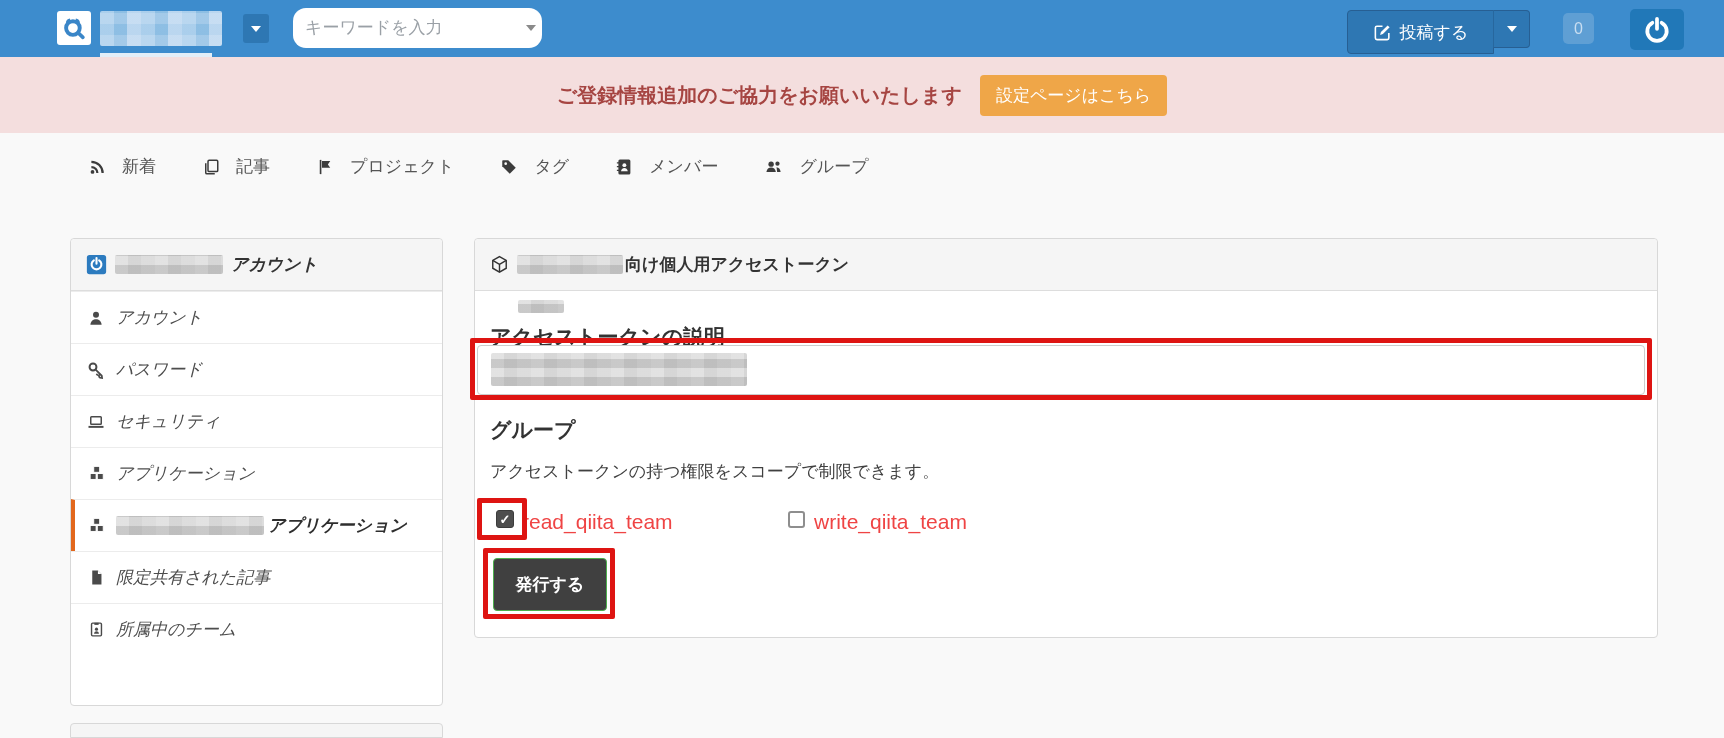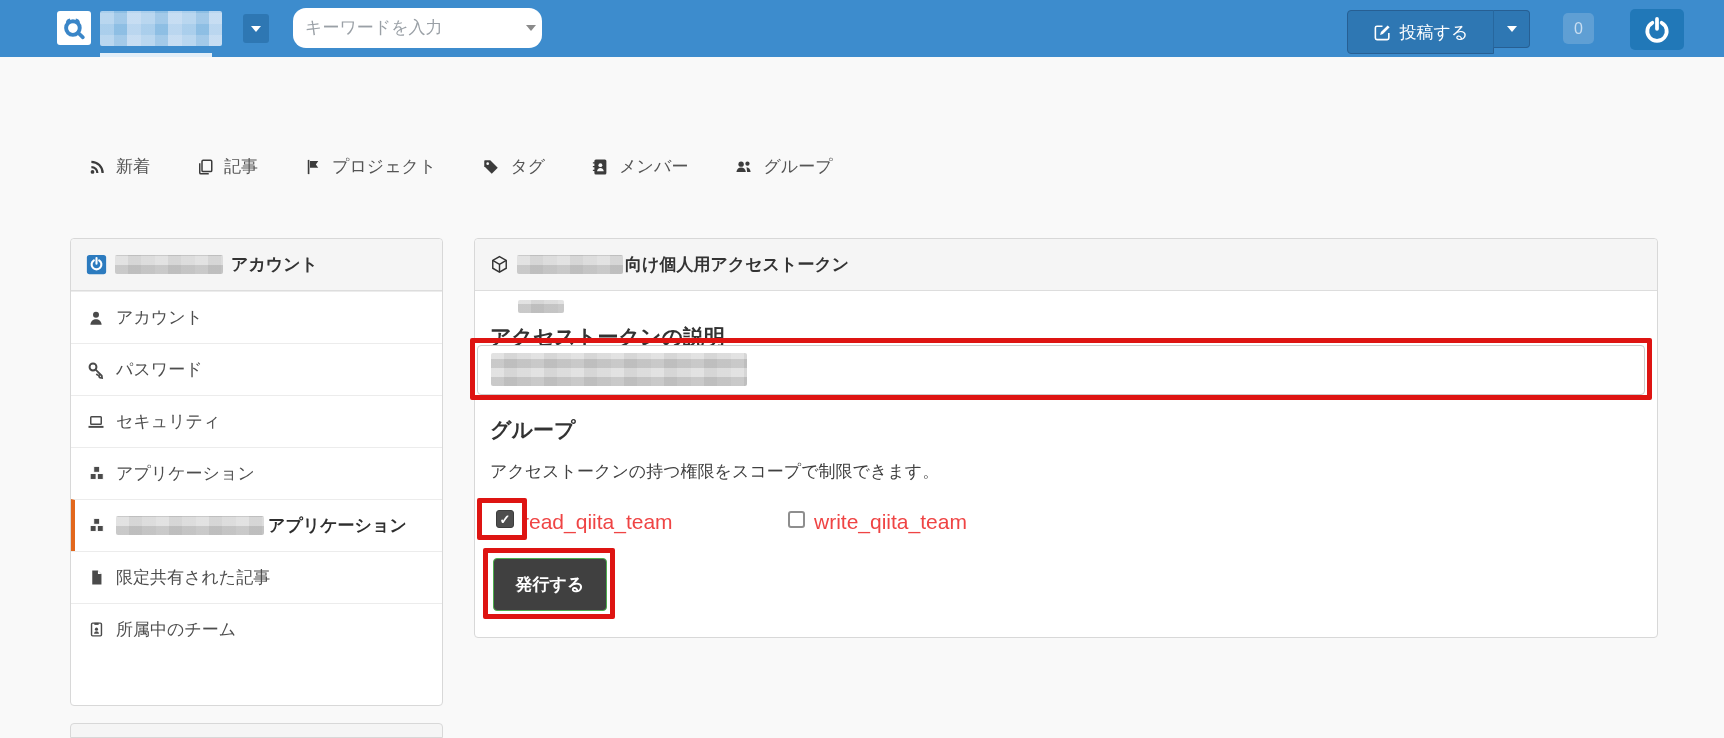--- a/index.html
+++ b/index.html
@@ -29,26 +29,26 @@
   .badge-0 { left:1563px; top:13px; width:31px; height:31px; background:#5f9fd4; border-radius:5px; display:flex; align-items:center; justify-content:center; color:#c9def1; font-size:16px; }
   .power-btn { left:1630px; top:9px; width:54px; height:41px; background:#2178b8; border-radius:5px; display:flex; align-items:center; justify-content:center; color:#fff; }
 
   
   .alert-bar { left:0; top:57px; width:1724px; height:76px; background:#f4dede; display:flex; align-items:center; justify-content:center; gap:18px; }
   .alert-msg { color:#a64542; font-size:20px; font-weight:bold; }
   .alert-btn { background:#efa648; color:#fff; font-size:17px; padding:9px 16px; border-radius:4px; border:none; font-family:inherit; }
 
   
   .tabs { left:88px; top:155px; display:flex; gap:46px; align-items:center; }
-  .tab { display:flex; align-items:center; gap:10px; font-size:17px; color:#555; cursor:pointer; }
+  .tab { display:flex; align-items:center; gap:16px; font-size:17px; color:#555; cursor:pointer; }
   .tab .ticon { color:#3c3c3c; display:flex; }
 
   
   .panel { background:#fff; border:1px solid #d8d8d8; border-radius:4px; }
-  .sidebar { left:70px; top:238px; width:373px; height:468px; }
+  .sidebar { left:70px; top:238px; width:373px; height:468px;font-style:italic; }
   .panel-head { height:52px; background:#f5f5f5; border-bottom:1px solid #ddd; display:flex; align-items:center; padding:0 15px; gap:8px; border-radius:4px 4px 0 0; font-weight:bold; font-size:17px; color:#333; }
   .side-item { height:52px; display:flex; align-items:center; padding:0 15px; gap:10px; font-size:17px; color:#4d4d4d; border-top:1px solid #ececec; cursor:pointer; }
   .side-item:first-of-type { border-top:none; }
   .side-item .sicon { color:#4a4a4a; display:flex; width:20px; justify-content:center; }
   .side-item.active { border-left:4px solid #e2671c; padding-left:11px; font-weight:bold; color:#2e2e2e; }
   .blur-gray { background:
       repeating-linear-gradient(0deg, rgba(170,170,170,.45) 0 9px, rgba(225,225,225,.4) 9px 18px),
       repeating-linear-gradient(90deg, #e3e3e3 0 13px, #cfcfcf 13px 26px, #dadada 26px 40px);
     border-radius:2px; }
   .panel-stub { left:70px; top:723px; width:373px; height:15px; background:#f5f5f5; border:1px solid #d8d8d8; border-radius:4px 4px 0 0; }
@@ -101,20 +101,24 @@
       <span>0</span>
     </div>
     <div class="abs power-btn">
       <svg width="28" height="28" viewBox="0 0 24 24" fill="none" stroke="#fff" stroke-width="3.2" stroke-linecap="round">
         <path d="M8 5.8a8.3 8.3 0 1 0 8 0"></path>
         <path d="M12 2.5v8.5"></path>
       </svg>
     </div>
   </div>
 
+  <div class="abs alert-bar">
+    <span class="alert-msg">ご登録情報追加のご協力をお願いいたします</span>
+    <button class="alert-btn">設定ページはこちら</button>
+  </div>
 
   <div class="abs tabs">
     <div class="tab">
       <span class="ticon">
         <svg width="18" height="18" viewBox="0 0 24 24" fill="none" stroke="currentColor" stroke-width="3">
           <path d="M4.5 5a15 15 0 0 1 15 15"></path>
             <path d="M4.5 12a8 8 0 0 1 8 8"></path>
           <circle cx="6" cy="18.5" r="2.5" fill="currentColor" stroke="none"></circle>
         </svg>
       </span>

